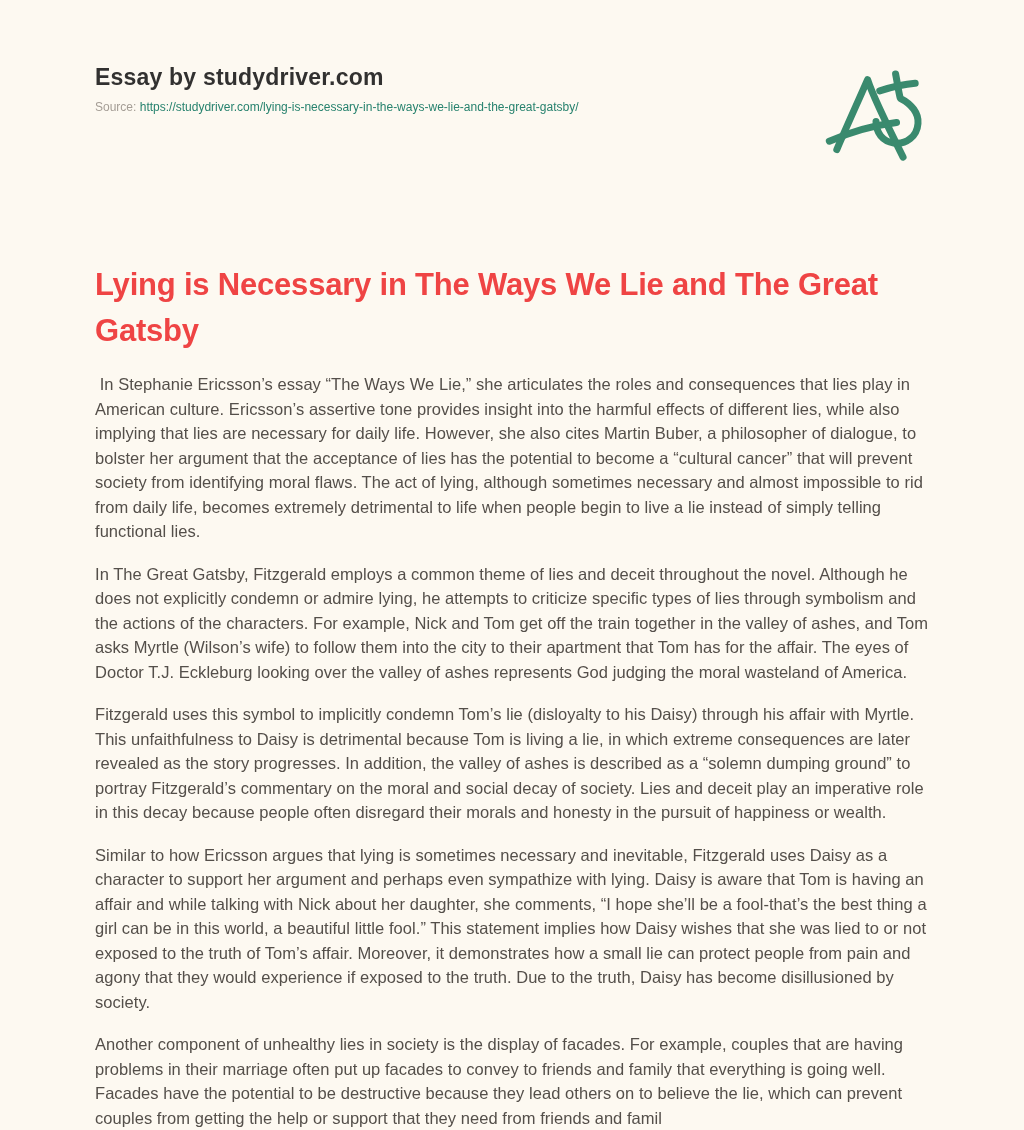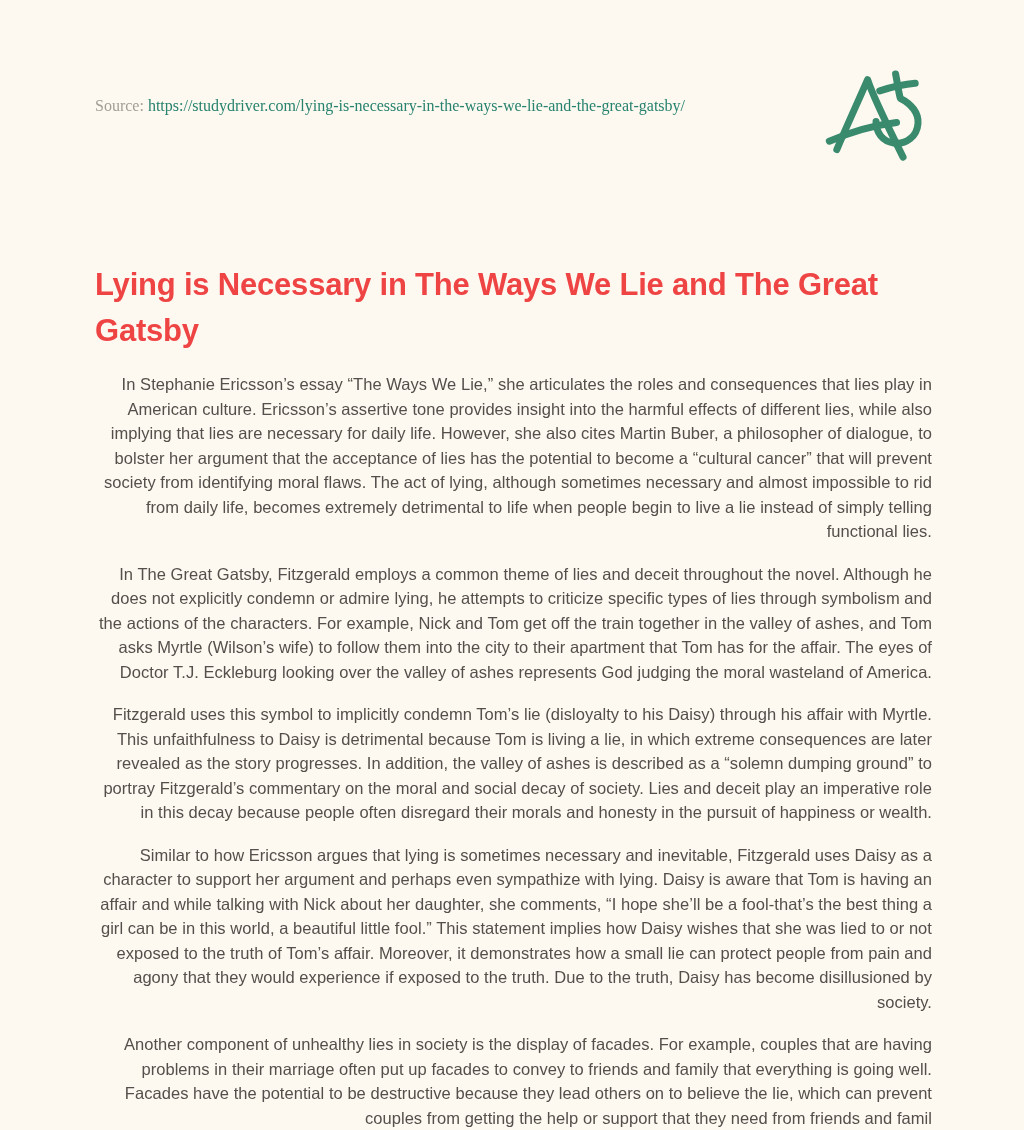--- a/index.html
+++ b/index.html
@@ -22,26 +22,25 @@
     align-items: flex-start;
   }
   .header-text { max-width: 660px; }
   .page-heading {
     font-size: 23px;
     font-weight: 700;
     color: #323130;
     letter-spacing: 0.2px;
   }
   .source-line {
-    margin-top: 30px;
-    font-size: 16px;
+    margin-top: 5px;
+    font-size: 12px;
     line-height: 23px;
     color: #A49D95;
     max-width: 650px;
-    font-family: Liberation Serif, serif;
   }
   .source-link {
     color: #27826E;
     text-decoration: none;
     cursor: pointer;
     word-break: break-word;
   }
   .logo {
     width: 112px;
     height: 100px;
@@ -50,36 +49,37 @@
   }
   .essay-title {
     margin-top: 96px;
     font-size: 31px;
     line-height: 46px;
     font-weight: 700;
     color: #ef4444;
     letter-spacing: -0.2px;
     max-width: 845px;
   }
-  .essay-body { margin-top: 4px; max-width: 842px; text-align: right; }
+  .essay-body { margin-top: 4px; max-width: 842px; }
   .essay-body p {
     font-size: 16.5px;
     line-height: 24.5px;
     margin-top: 18px;
     white-space: pre-wrap;
     letter-spacing: 0.05px;
   }
 </style>
 </head>
 <body>
 
 <div class="page">
 
   <div class="header-row">
     <div class="header-text">
+      <div class="page-heading">Essay by studydriver.com</div>
       <div class="source-line">
         <span>Source:</span>
         <a class="source-link">https://studydriver.com/lying-is-necessary-in-the-ways-we-lie-and-the-great-gatsby/</a>
       </div>
     </div>
 
     <div class="logo">
       <svg viewBox="0 0 120 104" width="112" height="100" fill="none" stroke="#3A8A6E" stroke-width="7.5" stroke-linecap="round" stroke-linejoin="round">
 
         <path d="M18 88 C29 62 41 36 51 13 C57 32 72 62 89 96"></path>

